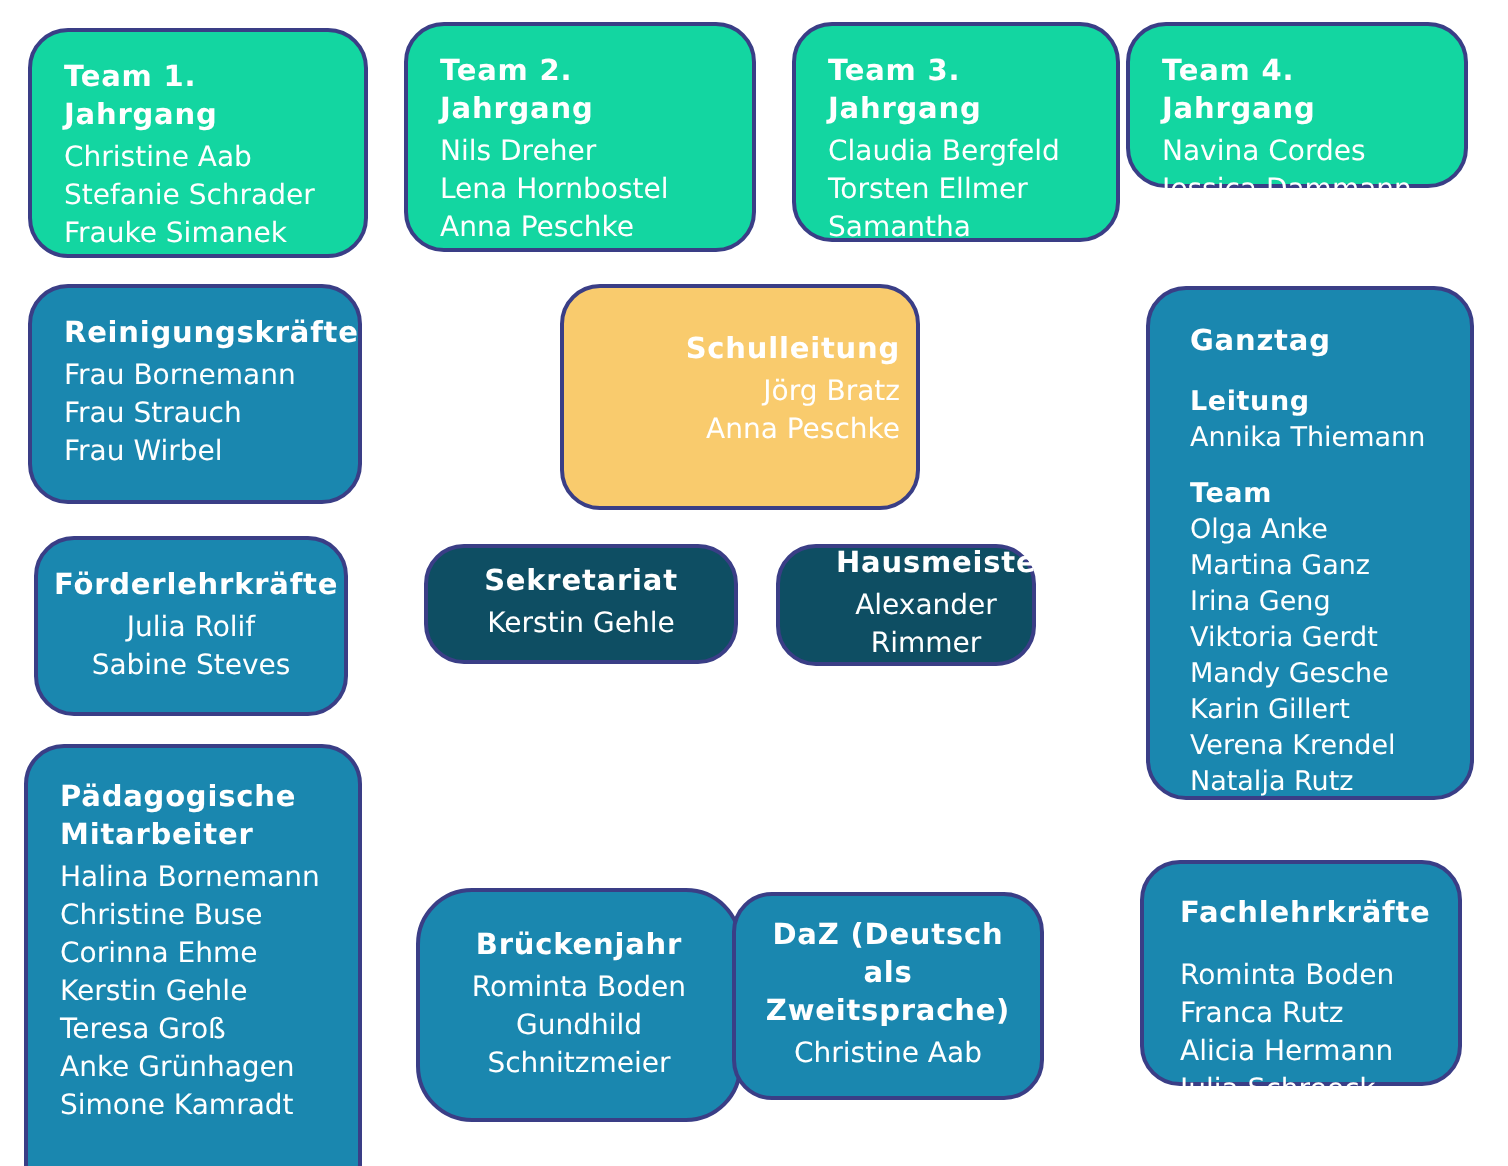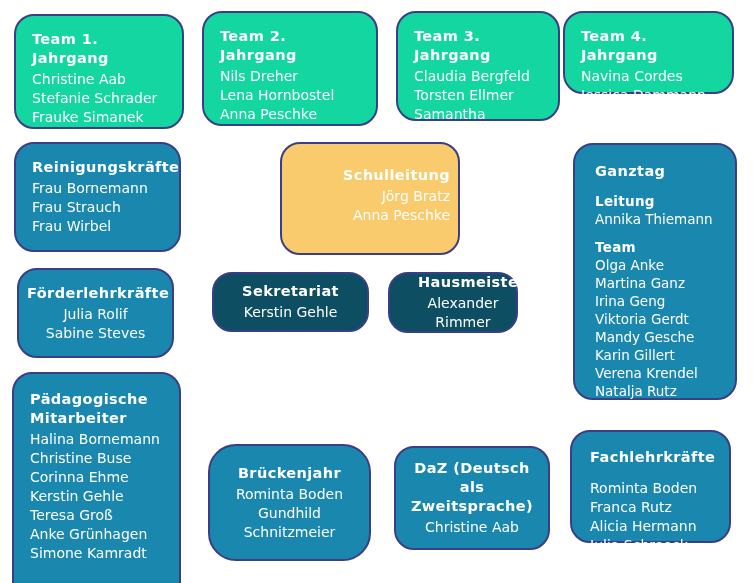--- a/index.html
+++ b/index.html
@@ -41,21 +41,21 @@
   .b4 {left:563px;top:11px; width:171px;height:83px;}
   .b5 {left:14px; top:142px;width:167px;height:110px;}
   .b6 {left:280px;top:142px;width:180px;height:113px;padding-top:22px;align-items:flex-end;}
   .b7 {left:573px;top:143px;width:164px;height:257px;font-size:13.5px;line-height:18px;padding-top:17px;padding-left:20px;}
   .b8 {left:17px; top:268px;width:157px;height:90px;}
   .b9 {left:212px;top:272px;width:157px;height:60px;}
   .b10{left:388px;top:272px;width:130px;height:61px;padding-left:28px;}
   .b11{left:287px;top:350px;width:186px;height:69px;}
   .b12{left:12px; top:372px;width:169px;height:230px;padding-top:16px;}
   .b13{left:208px;top:444px;width:163px;height:117px;padding-left:14px;padding-right:14px;border-radius:28px;}
-  .b14{left:394px;top:446px;width:156px;height:104px;padding-left:10px;padding-right:10px;}
+  .b14{left:366px;top:446px;width:156px;height:104px;padding-left:10px;padding-right:10px;}
   .b15{left:570px;top:430px;width:161px;height:113px;padding-top:16px;padding-left:18px;}
 </style>
 </head>
 <body>
 
 <div class="canvas">
   <div class="box green b1">
       <div class="line header">Team 1. Jahrgang</div>
       <div class="line name">Christine Aab</div>
       <div class="line name">Stefanie Schrader</div>

